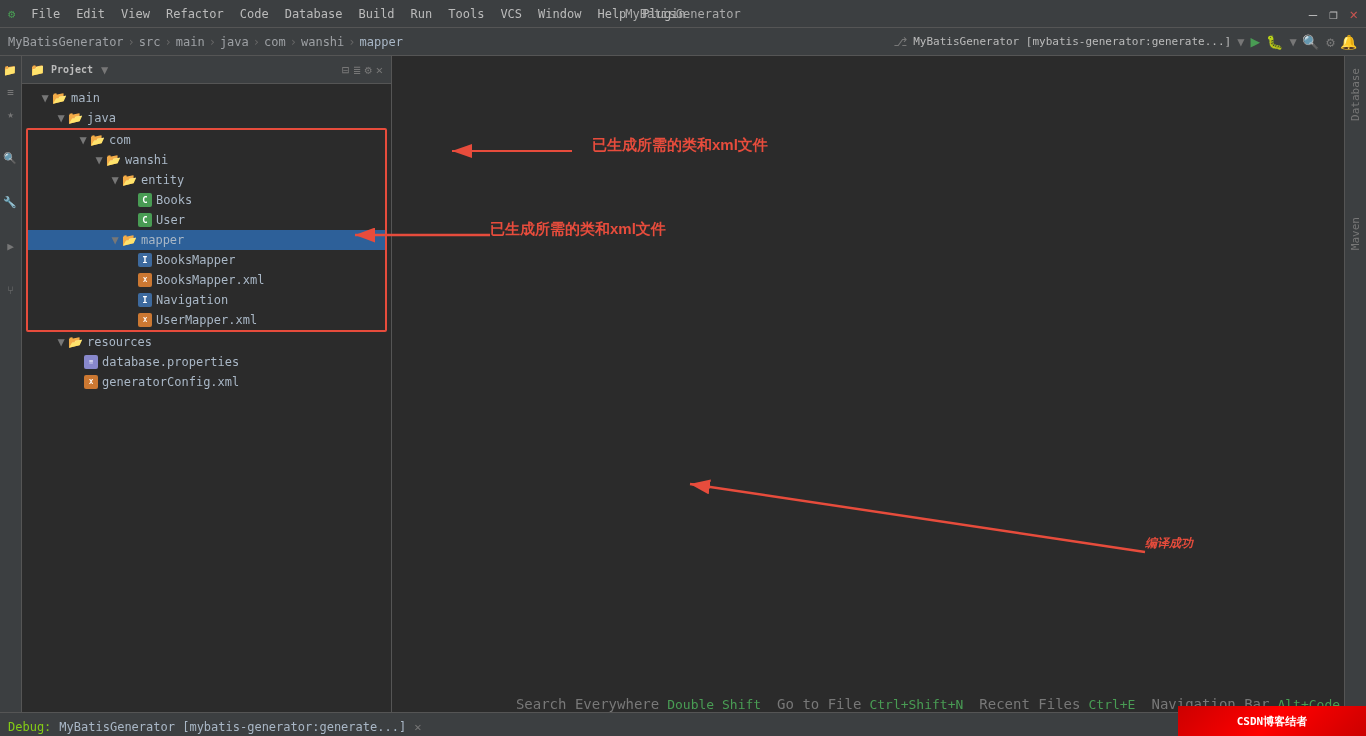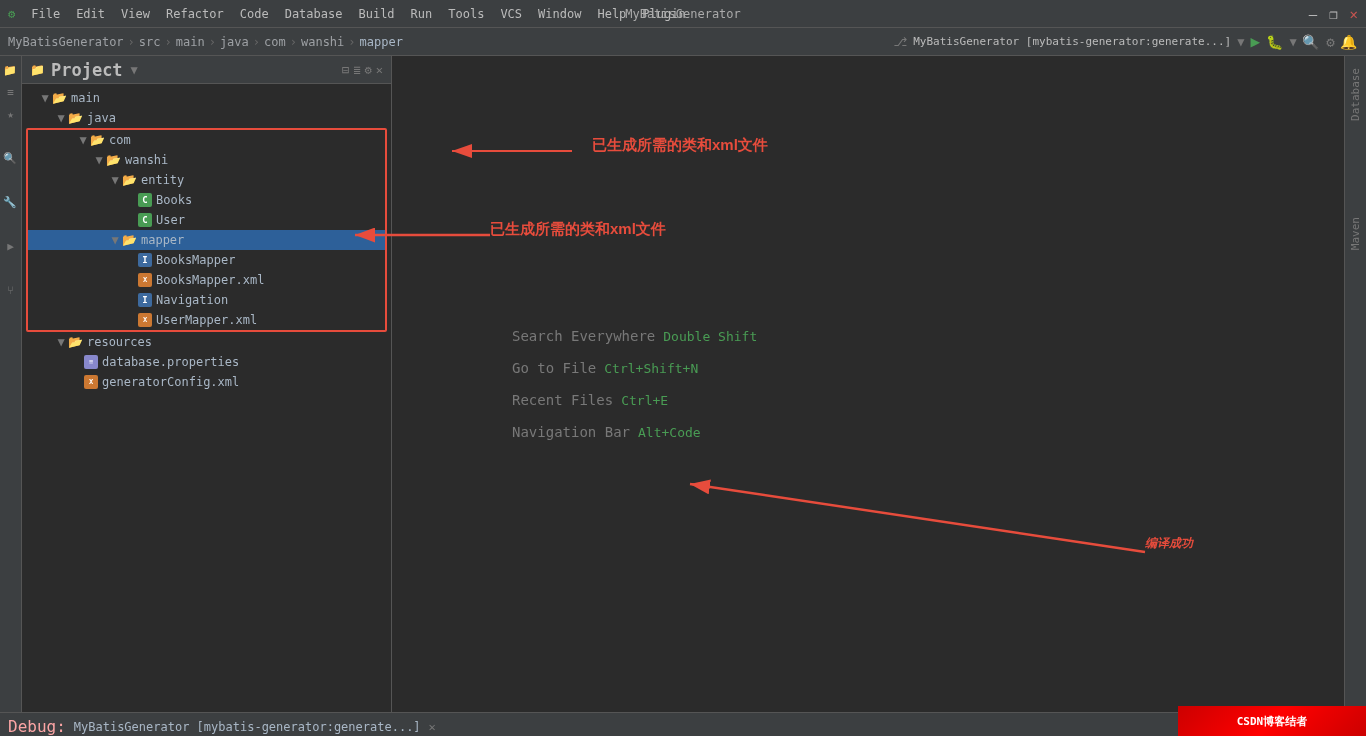--- a/index.html
+++ b/index.html
@@ -101,21 +101,21 @@
     }
     #project-header {
       height: 28px;
       background: #3c3f41;
       display: flex;
       align-items: center;
       padding: 0 8px;
       gap: 6px;
       border-bottom: 1px solid #555;
     }
-    #project-header .proj-title { font-size: 17px; color: #bbb; font-weight: bold; }
+    #project-header .proj-title { font-size: 10px; color: #bbb; font-weight: bold; }
     #project-header .proj-icons { margin-left: auto; display: flex; gap: 4px; }
     #project-header .proj-icons span { cursor: pointer; color: #777; font-size: 12px; }
 
     #project-tree {
       flex: 1;
       overflow-y: auto;
       padding: 4px 0;
     }
     .tree-item {
       display: flex;
@@ -183,23 +183,23 @@
       background: #2b2b2b;
       display: flex;
       flex-direction: column;
       position: relative;
     }
 
     
     #welcome-content {
       flex: 1;
       display: flex;
-      flex-direction: column;
+      flex-direction: row;
       justify-content: center;
-      align-items: flex-start;
+      align-items: flex-end;
       padding-left: 120px;
       gap: 16px;
     }
     .welcome-item {
       display: flex;
       align-items: baseline;
       gap: 8px;
       font-size: 14px;
     }
     .welcome-item .label { color: #787878; }
@@ -555,21 +555,21 @@
   <div id="right-sidebar">
     <div class="right-tab">Database</div>
     <div style="height:80px;"></div>
     <div class="right-tab">Maven</div>
   </div>
 </div>
 
 <div id="bottom-panel">
 
   <div id="debug-tab-bar">
-    <span style="font-size:16px;color:#fca5a5;margin-right:4px;">Debug:</span>
+    <span style="font-size:12px;color:#84cc16;margin-right:4px;">Debug:</span>
     <span style="font-size:12px;color:#a9b7c6;">MyBatisGenerator [mybatis-generator:generate...]</span>
     <span style="margin-left:4px;color:#777;cursor:pointer;">✕</span>
     <div style="margin-left:auto;display:flex;gap:4px;">
       <span style="color:#777;cursor:pointer;">⚙</span>
       <span style="color:#777;cursor:pointer;">—</span>
     </div>
   </div>
 
 </div>
 

